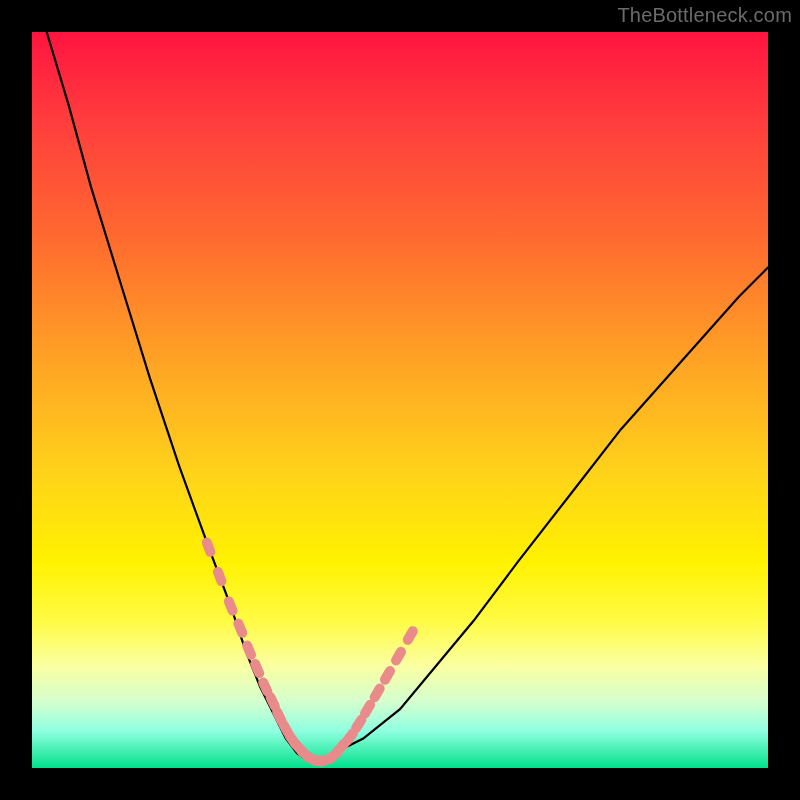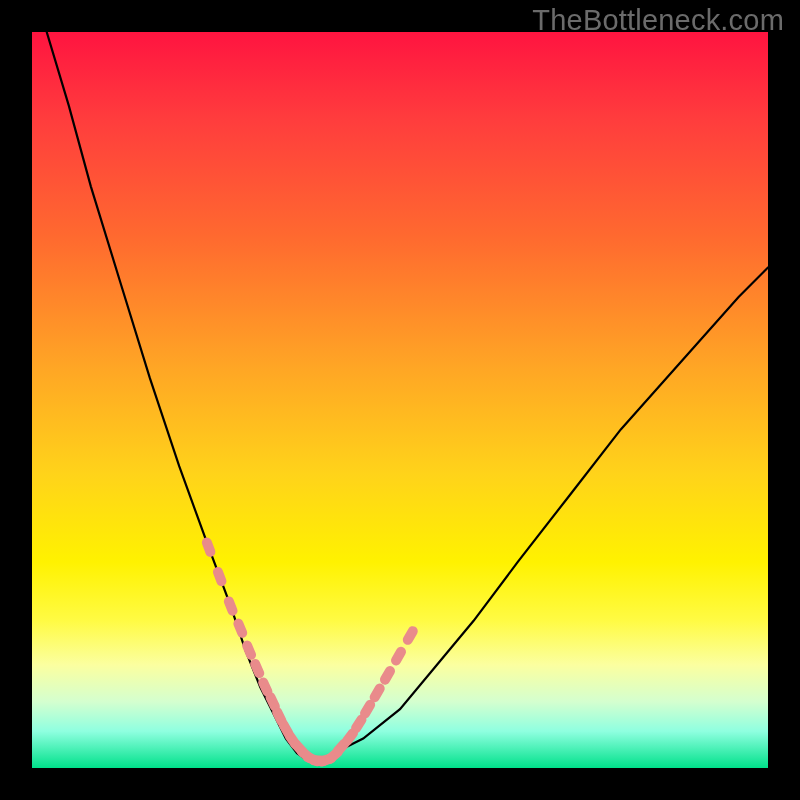--- a/index.html
+++ b/index.html
@@ -32,23 +32,23 @@
       #fffb44 80%,
       #fbffa0 86%,
       #d4ffcf 91%,
       #8fffe0 95%,
       #00e18a 100%
     );
   }
   .watermark {
     position: absolute;
     top: 4px;
-    right: 16px;
+    right: 8px;
     color: #6b6b6b;
-    font-size: 29px;
+    font-size: 20px;
     font-weight: 500;
     letter-spacing: 0.2px;
     user-select: none;
   }
   svg.curve-layer {
     position: absolute;
     left: 0;
     top: 0;
     width: 736px;
     height: 736px;

